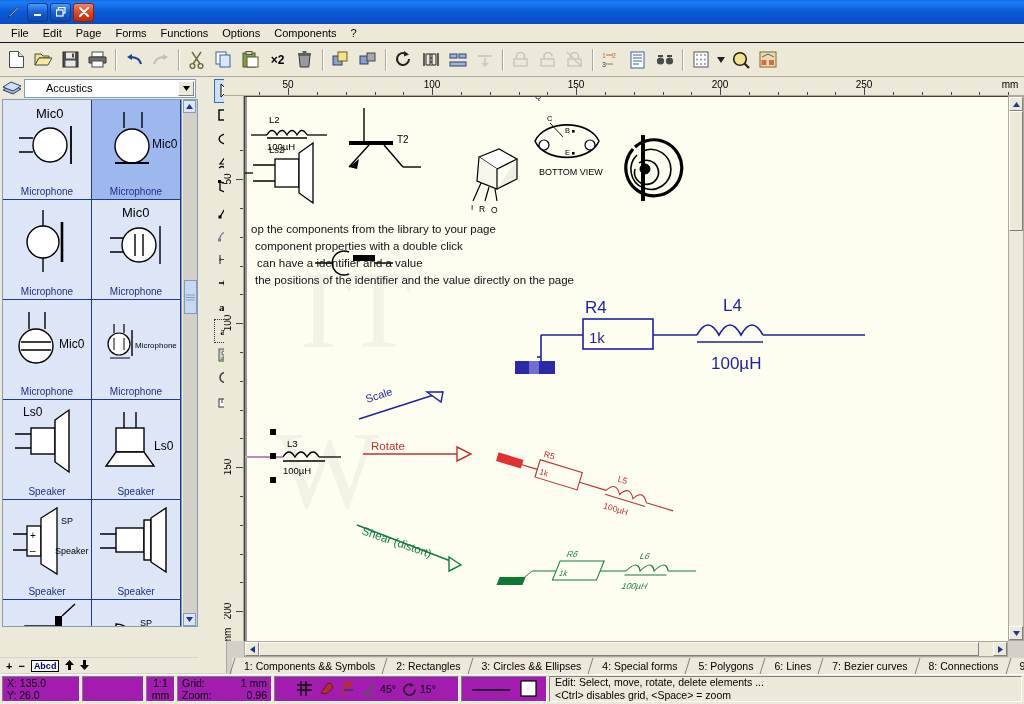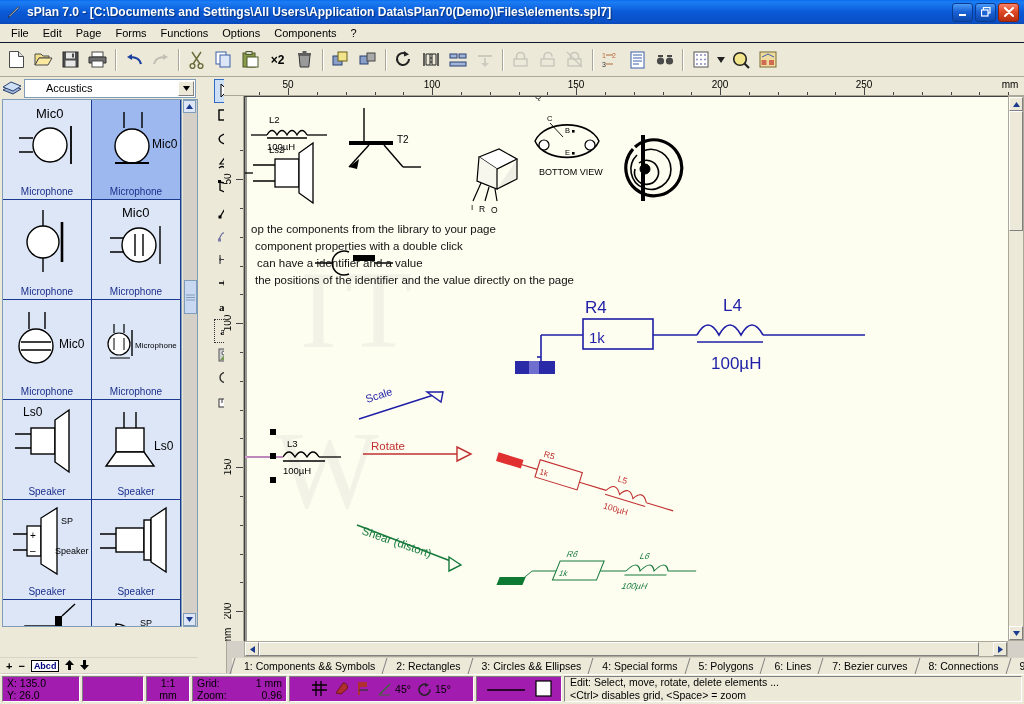--- a/index.html
+++ b/index.html
@@ -208,21 +208,20 @@
 <body>
 
 <div id="app">
 
   <div class="titlebar">
     <div class="tb-icon">
       <svg class="pen" viewBox="0 0 16 16">
           <path d="M1 14 L3 13 L14 2 L13 1 L2 12 Z" fill="#fff" stroke="#000" stroke-width=".8"></path>
         </svg>
     </div>
-    <div class="tb-title">sPlan 7.0 - [C:\Documents and Settings\All Users\Application Data\sPlan70(Demo)\Files\elements.spl7]</div>
     <div class="winbtns">
       <div class="winbtn">
         <svg width="9" height="9" viewBox="0 0 9 9">
             <rect x="1" y="6" width="7" height="2" fill="#fff"></rect>
           </svg>
       </div>
       <div class="winbtn">
         <svg width="10" height="10" viewBox="0 0 10 10">
             <rect x="2.5" y="0.5" width="6.5" height="5.5" fill="none" stroke="#fff" stroke-width="1.2"></rect>
             <rect x="0.5" y="3" width="6.5" height="6" fill="#1b63d6" stroke="#fff" stroke-width="1.2"></rect>
@@ -973,21 +972,21 @@
       </div>
 
   </div>
 
   <div class="statusbar">
     <div class="spanel inset" style="width:78px">
       <div>X: 135.0</div>
       <div>Y: 26.0</div>
     </div>
     <div class="spanel inset" style="width:62px"></div>
-    <div class="spanel inset" style="width:44px;align-items:center">
+    <div class="spanel inset" style="width:29px;align-items:center">
       <div>1:1</div>
       <div>mm</div>
     </div>
     <div class="spanel inset" style="width:95px">
       <div class="coordrow">
           <span>Grid:</span>
           <span style="flex:1"></span>
           <span>1 mm</span>
         </div>
       <div class="coordrow">

